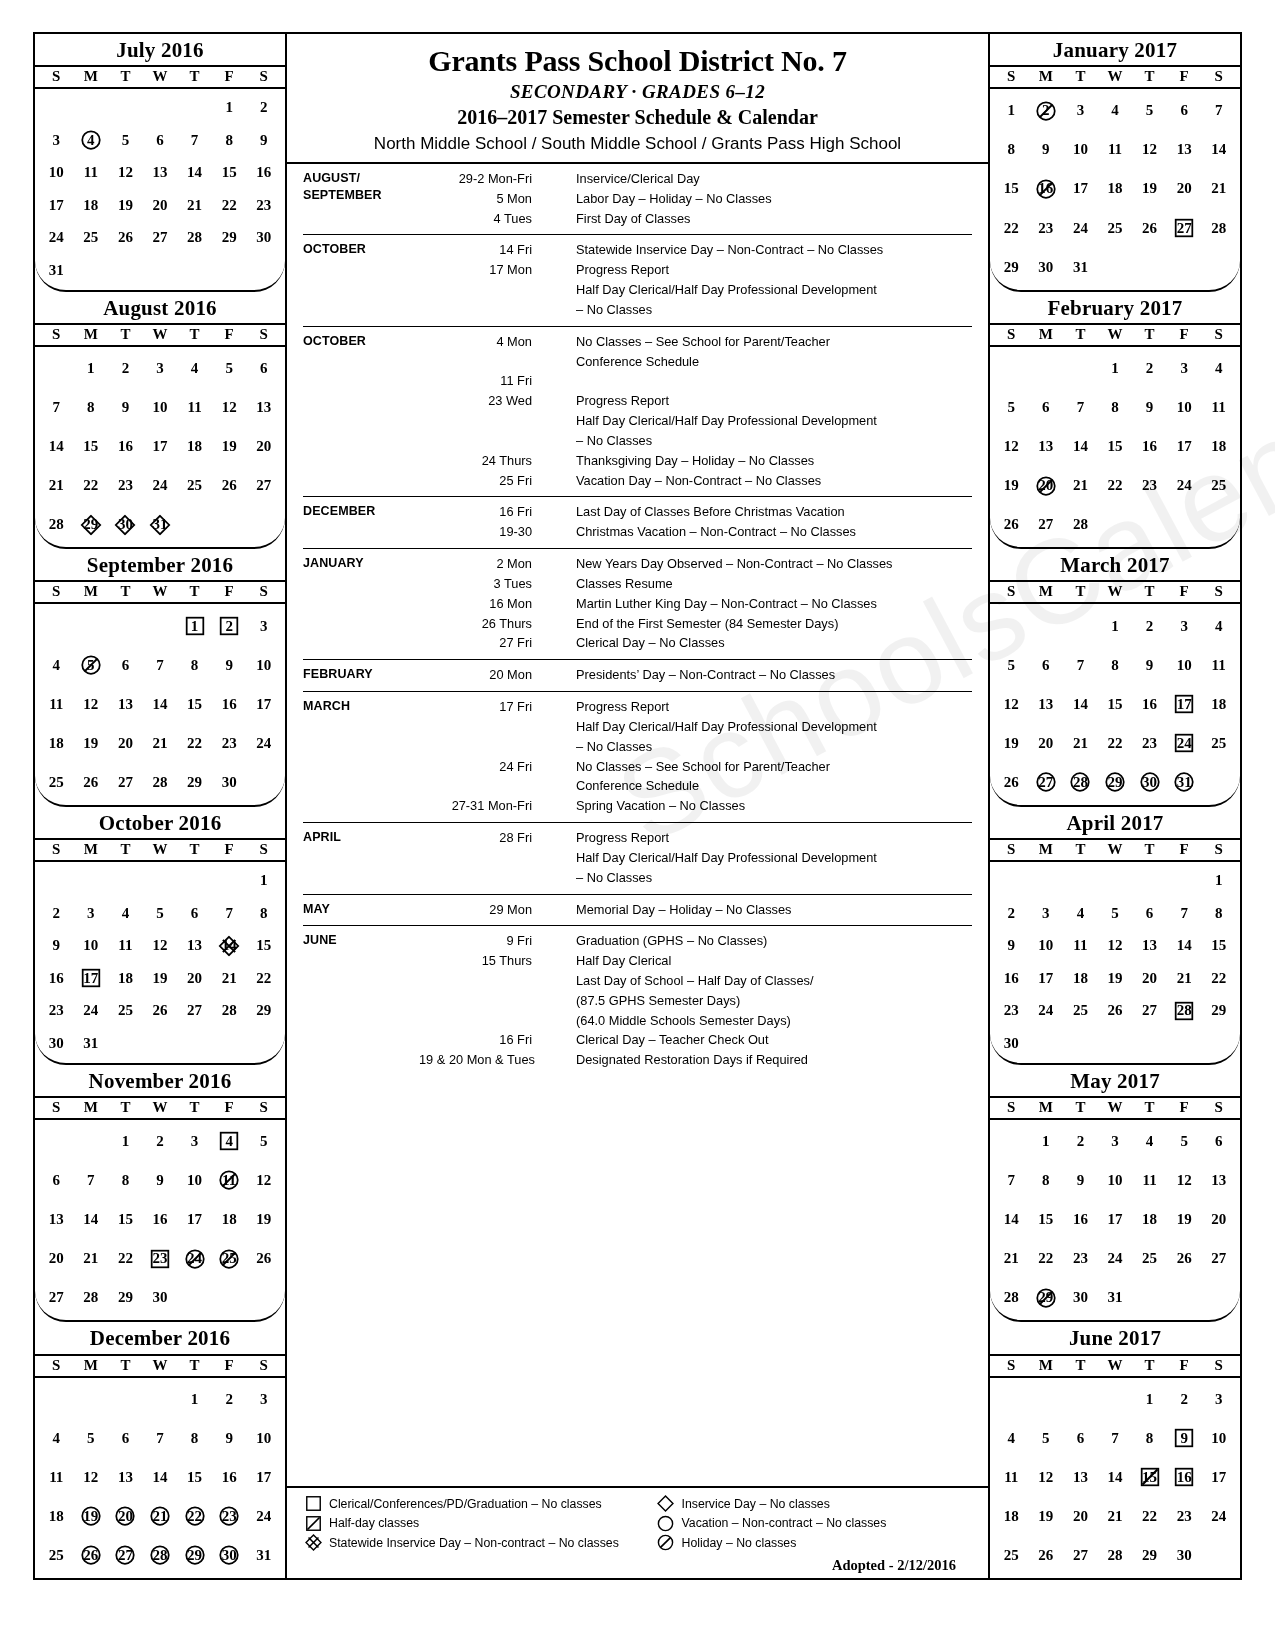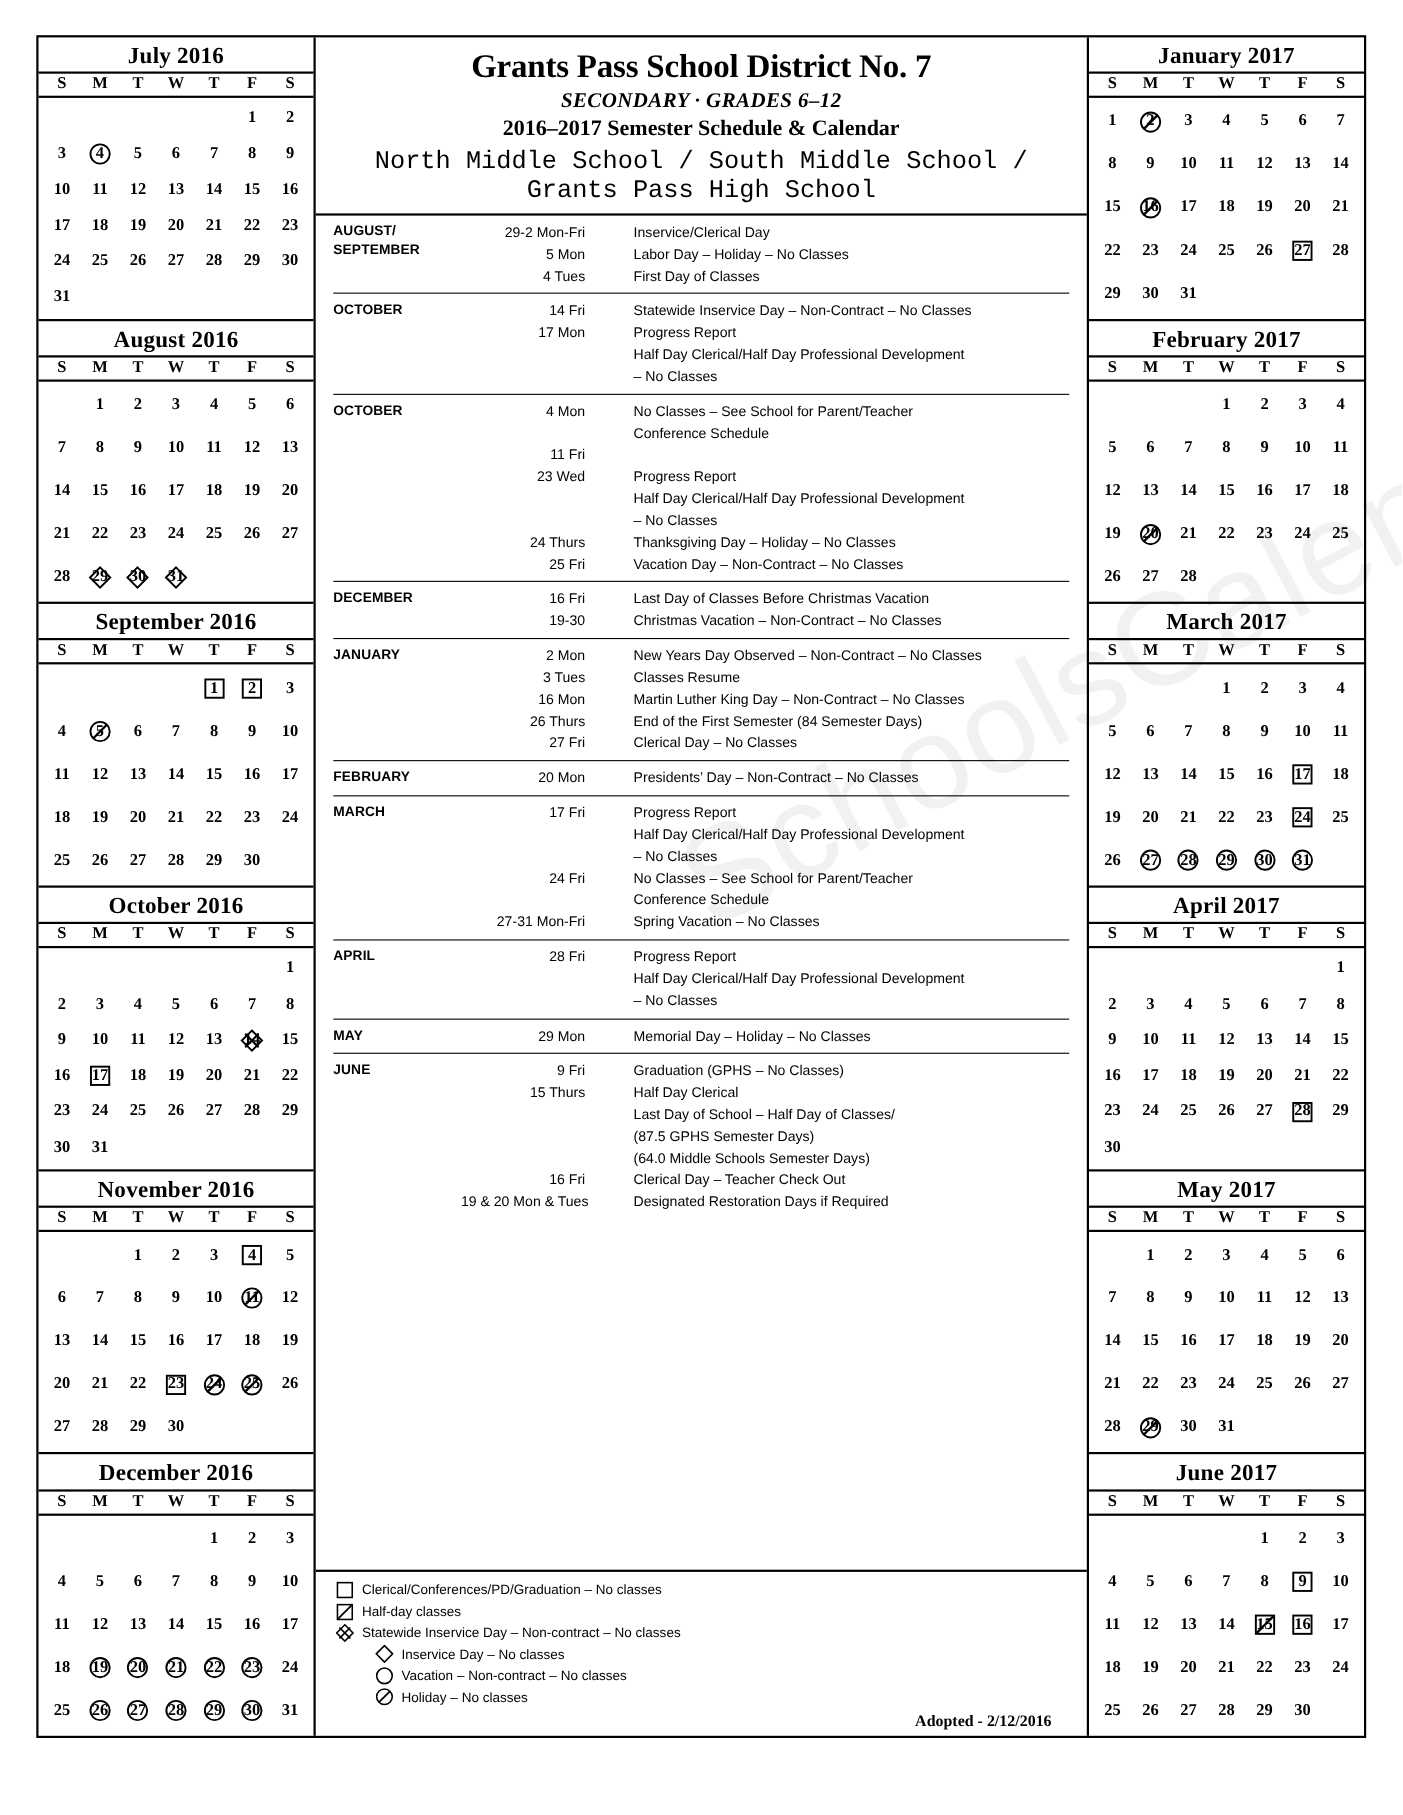--- a/index.html
+++ b/index.html
@@ -43,20 +43,21 @@
   .col-right { width: 252px; border-left: 2px solid #000; display: flex; flex-direction: column; }
   .col-mid   { flex: 1; display: flex; flex-direction: column; position: relative; }
 
   
   .month {
     flex: 1 1 0;
     display: flex;
     flex-direction: column;
     border-bottom: 2px solid #000;
     min-height: 0;
+    border-radius: 31px;
   }
   .month:last-child { border-bottom: none; }
   .month-title {
     text-align: center;
     font-size: 21px;
     font-weight: bold;
     font-family: "Liberation Serif", serif;
     padding: 4px 0 3px 0;
     border-bottom: 2px solid #000;
     letter-spacing: 0.2px;
@@ -124,22 +125,22 @@
     font-family: "Liberation Serif", serif;
     margin-top: 4px;
     letter-spacing: 0.4px;
   }
   .h-sub2 {
     font-size: 20px; font-weight: bold;
     font-family: "Liberation Serif", serif;
     margin-top: 3px;
   }
   .h-sub3 {
-    font-size: 23px;
-    font-family: Liberation Mono, monospace;
+    font-size: 17px;
+    font-family: Liberation Sans, sans-serif;
     margin-top: 5px;
   }
 
   .sched {
     flex: 1;
     padding: 0 16px;
     position: relative;
   }
   .sched-inner { border-top: 0; }
   .sgroup {
@@ -176,21 +177,21 @@
     font-size: 12.8px;
     line-height: 1.55;
   }
   .s-desc .cont { display: block; }
 
   
   .legend {
     border-top: 2px solid #000;
     padding: 7px 16px 4px 16px;
   }
-  .legend-cols { display: flex; flex-direction: column; }
+  .legend-cols { display: flex; }
   .legend-col { flex: 1; }
   .legend-col.right { padding-left: 36px; }
   .lrow {
     display: flex;
     align-items: center;
     font-family: "Liberation Sans", sans-serif;
     font-size: 12.3px;
     line-height: 1.5;
     margin-bottom: 1px;
   }

